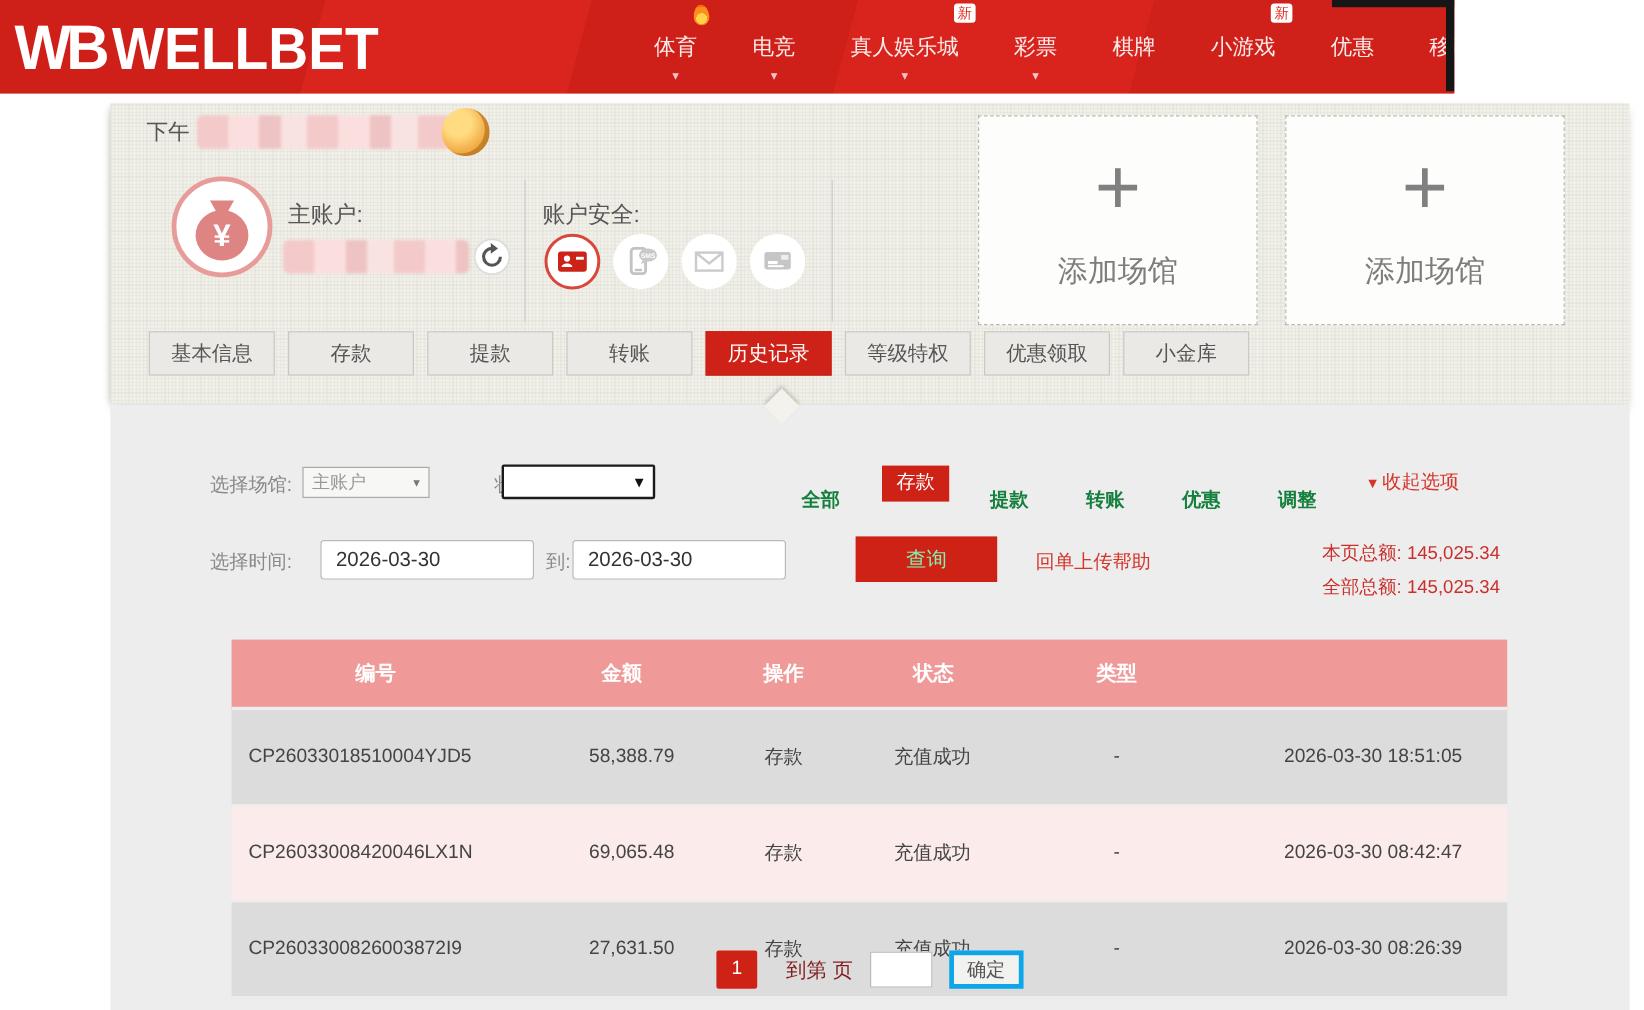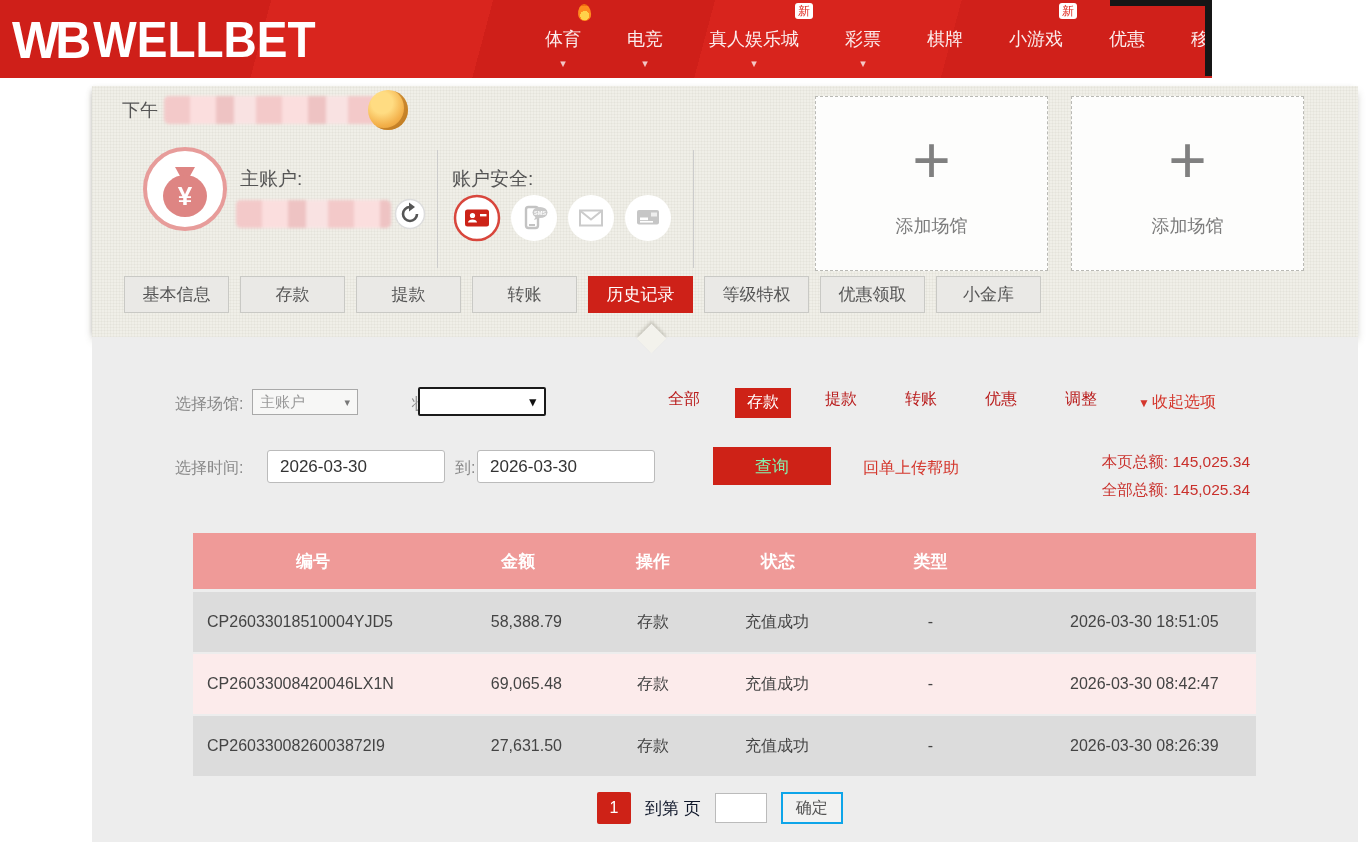--- a/index.html
+++ b/index.html
@@ -44,71 +44,71 @@
   .vdiv { position:absolute; width:1px; background:#ccc; top:64px; height:118px; }
   .vdiv1 { left:345px; } .vdiv2 { left:601px; }
   .sec-label { position:absolute; left:360px; top:80px; color:#555; font-size:19px; }
   .sec-icons { position:absolute; left:361px; top:108px; display:flex; gap:9px; }
   .sec-icon { cursor:pointer; }
 
   .add-box { position:absolute; top:10px; width:233px; height:175px; background:#fdfdfc; border:1px dashed #b9b9b4;
     display:flex; flex-direction:column; align-items:center; justify-content:center; cursor:pointer; }
   .add-box-1 { left:723px; } .add-box-2 { left:979px; }
   .add-plus { font-size:66px; font-weight:300; color:#808080; line-height:60px; }
-  .add-label { font-size:18px; color:#7d7d7d; margin-top:24px; }
+  .add-label { font-size:25px; color:#7d7d7d; margin-top:24px; }
 
   .tabs { position:absolute; left:32px; top:190px; display:flex; gap:11px; }
   .tab { width:105px; height:37px; background:#eae9e6; border:1px solid #c9c9c5; color:#555; font-size:17px;
     display:flex; align-items:center; justify-content:center; cursor:pointer; }
   .tab.active { background:#ce2118; border-color:#ce2118; color:#fff; }
 
   .diamond { position:absolute; left:641px; top:328px; width:21px; height:21px; background:#f3f2ec;
     transform:rotate(45deg); box-shadow:-2px -2px 3px rgba(100,95,80,.25); z-index:3; }
 
   
   .section { position:absolute; left:92px; top:337px; width:1266px; height:505px; background:#ededed; }
   .flt-label { position:absolute; color:#8a8a8a; font-size:16px; }
   .sel { position:absolute; cursor:pointer; display:flex; align-items:center; justify-content:space-between; }
   .sel-venue { left:160px; top:52px; width:106px; height:26px; background:#f7f7f6; border:1px solid #a9a9a9;
     color:#999; font-size:15px; padding:0 7px; }
   .sel-status { left:326px; top:50px; width:128px; height:29px; background:#fff; border:2px solid #1a1a1a;
     border-radius:2px; color:#222; font-size:15px; padding:0 8px; }
   .sel-arrow { font-size:11px; color:#777; }
   .sel-status .sel-arrow { color:#111; font-size:13px; font-weight:bold; }
 
-  .type-link { position:absolute; top:52px; color:#b91c1c; font-size:16px; cursor:pointer; }
+  .type-link { position:absolute; top:70px; color:#15803d; font-size:16px; cursor:pointer;font-weight:bold; }
   .type-chip { position:absolute; left:643px; top:51px; background:#ce2217; color:#fff; font-size:16px;
     padding:4px 12px 5px; cursor:pointer; }
   .collapse { position:absolute; left:1046px; top:55px; color:#d4362c; font-size:16px; cursor:pointer; display:flex; align-items:center; gap:2px; }
   .collapse-arrow { font-size:12px; }
 
   .date-input { position:absolute; top:113px; width:178px; height:33px; background:#fff; border:1px solid #bbb;
     border-radius:3px; font-size:17px; color:#333; padding:0 12px; font-family:"Liberation Sans",sans-serif; }
   .date-from { left:175px; } .date-to { left:385px; }
   .search-btn { position:absolute; left:621px; top:110px; width:118px; height:38px; background:#ce2217; color:#86efac;
     font-size:17px; border:none; cursor:pointer; font-family:"Liberation Sans",sans-serif; }
   .help-link { position:absolute; left:771px; top:121px; color:#d4362c; font-size:16px; cursor:pointer; text-decoration:none; }
   .totals { position:absolute; right:108px; top:111px; text-align:right; color:#c9302b; font-size:15.5px; line-height:28px; }
 
   .table { position:absolute; left:101px; top:196px; width:1063px; }
   .t-grid { display:grid; grid-template-columns:240px 170px 100px 150px 155px 248px; }
   .t-head { background:#ef9a98; height:59px; align-items:center; border-bottom:3px solid #ededed; }
   .t-head span { color:#fff; font-size:17px; font-weight:bold; text-align:center; }
-  .t-row { height:62px; align-items:center; font-size:16px; color:#444; border-bottom:2px solid #ededed; }
+  .t-row { height:80px; align-items:center; font-size:16px; color:#444; border-bottom:2px solid #ededed; }
   .t-row.gray { background:#dcdcdc; }
   .t-row.pink { background:#fcebeb; }
   .c-id { padding-left:14px; } .c-amt { text-align:right; padding-right:41px; }
   .c-op { text-align:center; } .c-st { padding-left:42px; }
   .c-ty { text-align:center; } .c-dt { padding-left:62px; }
 
   .pager { position:absolute; left:505px; top:455px; display:flex; align-items:center; gap:14px; }
   .page-btn { width:34px; height:32px; background:#ce2217; color:#fff; font-size:16px; border:none; border-radius:2px; cursor:pointer; }
-  .goto-label { color:#0f172a; font-size:17px; }
+  .goto-label { color:#7f1d1d; font-size:17px;margin-left:10px; }
   .goto-input { width:52px; height:30px; border:1px solid #bbb; background:#fff; font-size:16px; text-align:center; }
-  .confirm-btn { width:62px; height:32px; background:#f2f2f1; border:2px solid #0ea5e9; color:#555; font-size:16px; cursor:pointer; }
+  .confirm-btn { width:62px; height:32px; background:#f2f2f1; border:4px solid #0ea5e9; color:#555; font-size:16px; cursor:pointer; }
 </style>
 </head>
 <body>
 
 <div class="page">
 
   <div class="hdr">
     <div class="logo">
       <span class="logo-mark">WB</span>
       <span class="logo-text">WELLBET</span>

